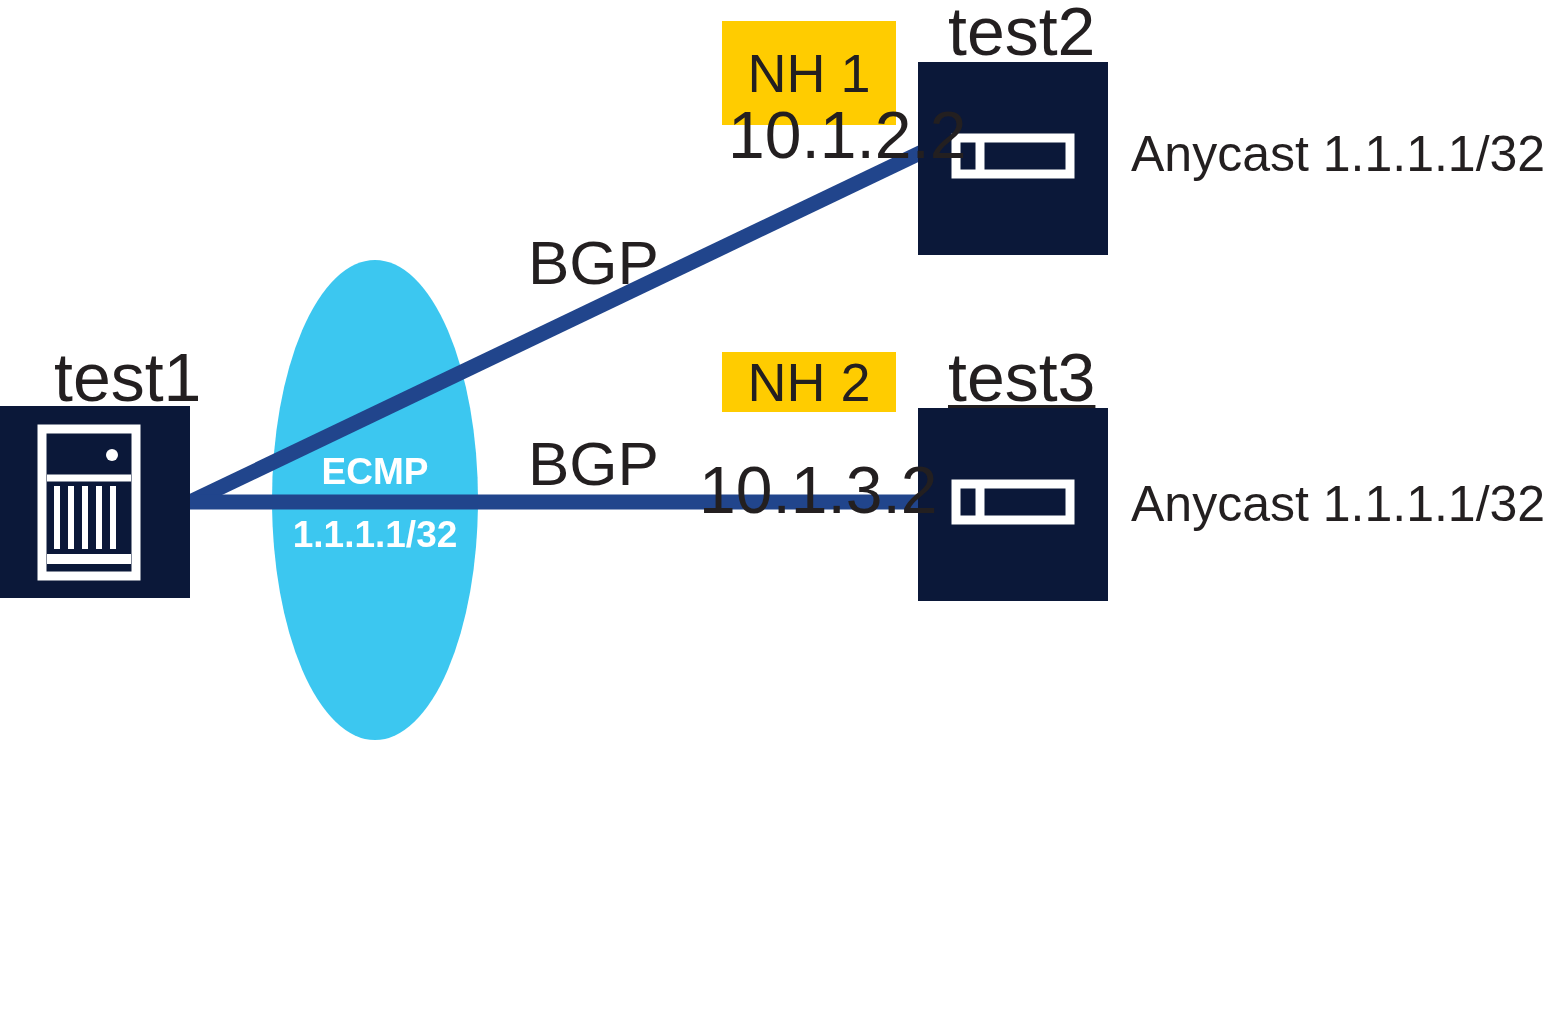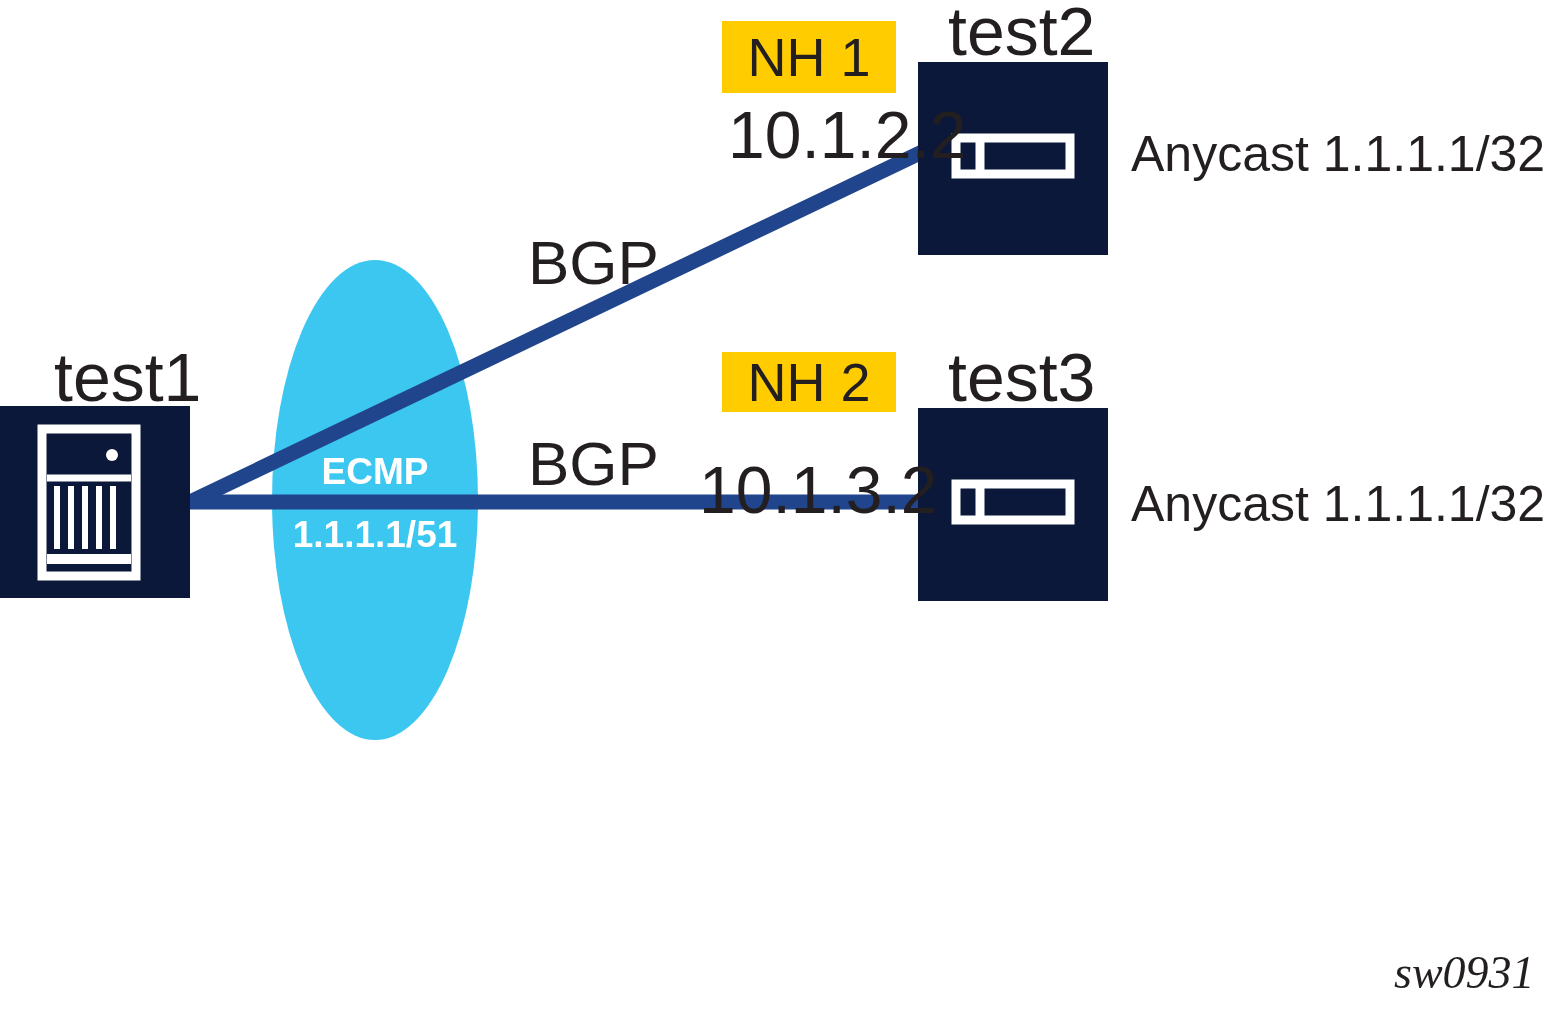--- a/index.html
+++ b/index.html
@@ -101,21 +101,21 @@
   <svg class="layer-svg" viewBox="0 0 1549 1011">
 
     <ellipse cx="375" cy="500" rx="103" ry="240" fill="#3cc7f0"></ellipse>
 
     <line x1="190" y1="502" x2="922" y2="152" stroke="#21458c" stroke-width="15"></line>
 
     <line x1="190" y1="502" x2="922" y2="502" stroke="#21458c" stroke-width="15"></line>
   </svg>
 
   <div class="cloud-text" style="left:272px; top:452px; width:206px;">ECMP</div>
-  <div class="cloud-text" style="left:272px; top:515px; width:206px;">1.1.1.1/51</div>
+  <div class="cloud-text" style="left:272px; top:515px; width:206px;">1.1.1.1/32</div>
 
   <div class="node-label" style="left:38px; top:350px;margin-left:16px;">test1</div>
   <div class="node-box" style="left:0px; top:406px; width:190px; height:192px;">
     <svg width="190" height="192" viewBox="0 0 190 192">
 
       <rect x="42" y="23" width="94" height="147" fill="none" stroke="#ffffff" stroke-width="9"></rect>
 
       <line x1="47" y1="72" x2="131" y2="72" stroke="#ffffff" stroke-width="7"></line>
 
       <circle cx="112" cy="49" r="6" fill="#ffffff"></circle>
@@ -132,33 +132,32 @@
 
   <div class="node-label" style="left:948px; top:4px;">test2</div>
   <div class="node-box" style="left:918px; top:62px; width:190px; height:193px;">
     <svg width="190" height="193" viewBox="0 0 190 193">
       <rect x="38" y="76" width="114" height="36" fill="none" stroke="#ffffff" stroke-width="9"></rect>
       <line x1="62" y1="76" x2="62" y2="112" stroke="#ffffff" stroke-width="9"></line>
     </svg>
   </div>
   <div class="plain-label" style="left:1131px; top:129px;">Anycast 1.1.1.1/32</div>
 
-  <div class="node-label" style="left:948px; top:350px;">test3</div>
+  <div class="node-label" style="left:948px; top:350px;text-decoration:underline;">test3</div>
   <div class="node-box" style="left:918px; top:408px; width:190px; height:193px;">
     <svg width="190" height="193" viewBox="0 0 190 193">
       <rect x="38" y="76" width="114" height="36" fill="none" stroke="#ffffff" stroke-width="9"></rect>
       <line x1="62" y1="76" x2="62" y2="112" stroke="#ffffff" stroke-width="9"></line>
     </svg>
   </div>
   <div class="plain-label" style="left:1131px; top:479px;">Anycast 1.1.1.1/32</div>
 
-  <div class="nh-badge" style="left:722px; top:21px; width:174px; height:72px;">NH 1</div>
+  <div class="nh-badge" style="left:722px; top:21px; width:174px; height:104px;">NH 1</div>
   <div class="nh-ip" style="left:728px; top:110px;">10.1.2.2</div>
 
   <div class="nh-badge" style="left:722px; top:352px; width:174px; height:60px;">NH 2</div>
   <div class="nh-ip" style="left:699px; top:441px;margin-top:24px;">10.1.3.2</div>
 
   <div class="link-label" style="left:528px; top:238px;">BGP</div>
   <div class="link-label" style="left:528px; top:439px;">BGP</div>
 
-  <div class="watermark" style="left:1394px; top:950px;">sw0931</div>
 
 </div>
 
 </body></html>

